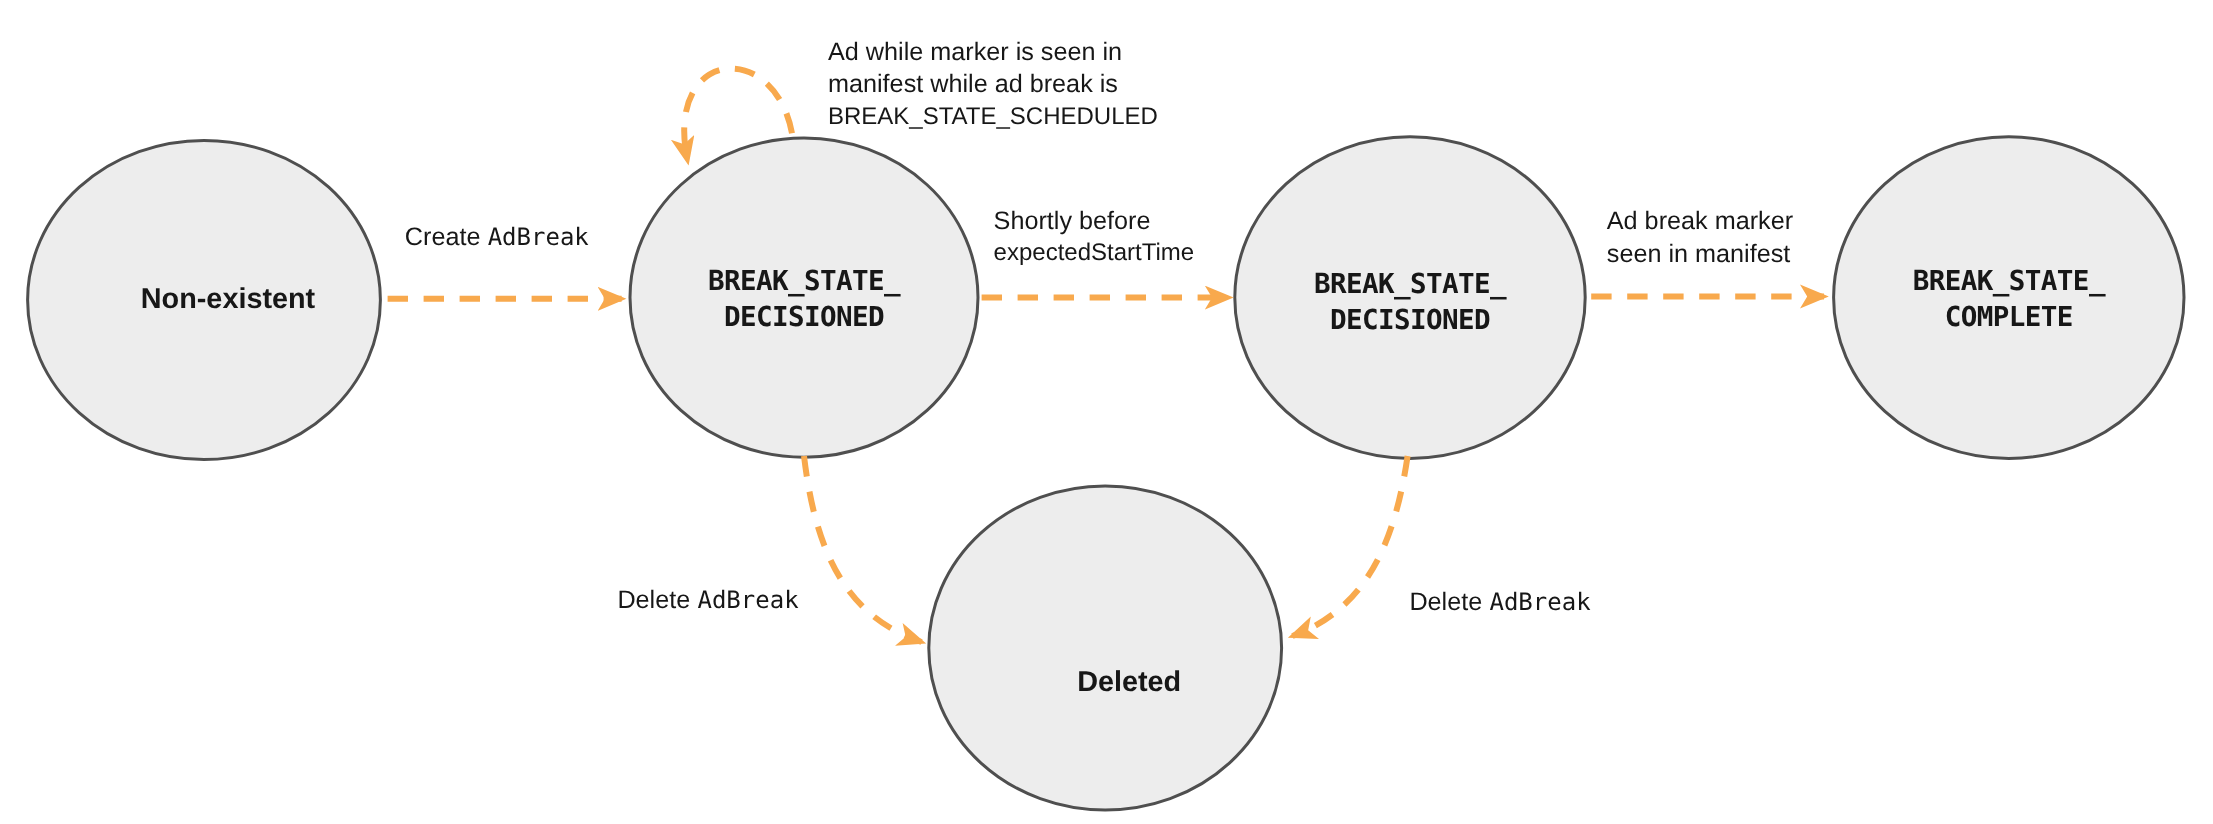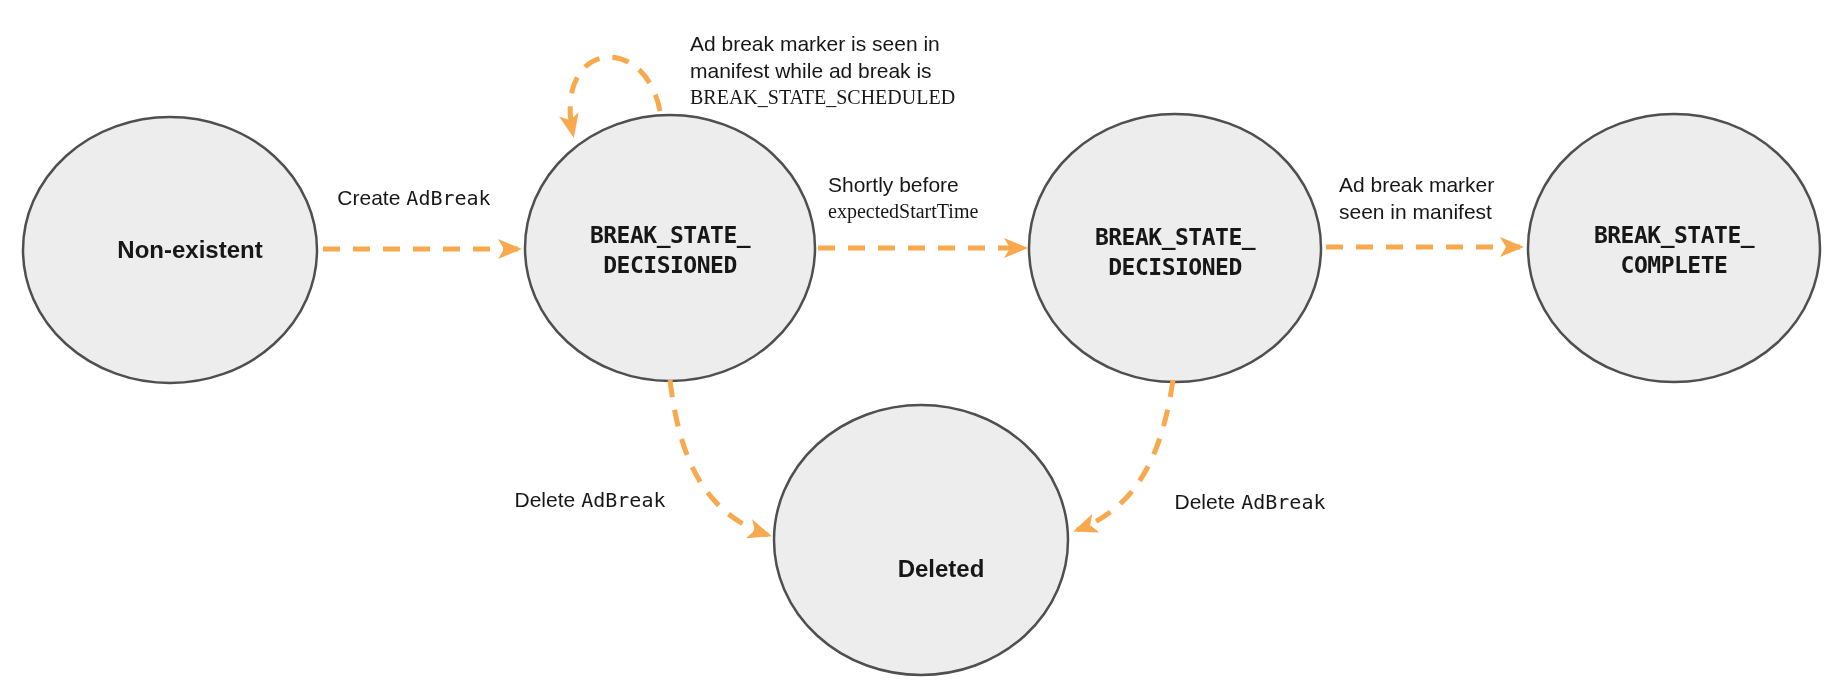--- a/index.html
+++ b/index.html
@@ -16,21 +16,21 @@
   .node { fill:var(--node-fill,#ededed); stroke:var(--node-stroke,#4f4f4f); stroke-width:2.5; }
   .edge { fill:none; stroke:var(--arrow,#f8a94d); stroke-width:5; stroke-dasharray:17 13; }
 
   .label {
     position:absolute;
     font-size:21px; line-height:27px;
     white-space:nowrap;
     color:var(--text,#171717);
   }
   .center { transform:translate(-50%,-50%); text-align:center; }
-  .code { font-family:Liberation Serif, serif; font-size:20px; }
+  .code { font-family:Liberation Sans, sans-serif; font-size:20px; }
   .code-inline { font-family:"DejaVu Sans Mono", monospace; font-size:20px; margin-left:0.30em;text-align:right; }
 
   .state-label {
     position:absolute; transform:translate(-50%,-50%);
     text-align:center; white-space:nowrap;
   }
   .state-sans { font-family:"Liberation Sans", sans-serif; font-weight:700; font-size:24px; line-height:28px;margin-left:20px; }
   .state-mono { font-family:"DejaVu Sans Mono", monospace; font-weight:700; font-size:23px; line-height:30px; letter-spacing:-0.5px; }
 </style>
 </head>
@@ -76,21 +76,21 @@
     <div>COMPLETE</div>
   </div>
 
   <div class="state-label state-sans" style="left:921px; top:569px">Deleted</div>
 
   <div class="label center" style="left:414px; top:198px">
     <span>Create</span><span class="code-inline">AdBreak</span>
   </div>
 
   <div class="label" style="left:690px; top:30px">
-    <div>Ad break marker is seen in</div>
+    <div>Ad while marker is seen in</div>
     <div>manifest while ad break is</div>
     <div class="code">BREAK_STATE_SCHEDULED</div>
   </div>
 
   <div class="label" style="left:828px; top:171px">
     <div>Shortly before</div>
     <div class="code">expectedStartTime</div>
   </div>
 
   <div class="label" style="left:1339px; top:171px">

